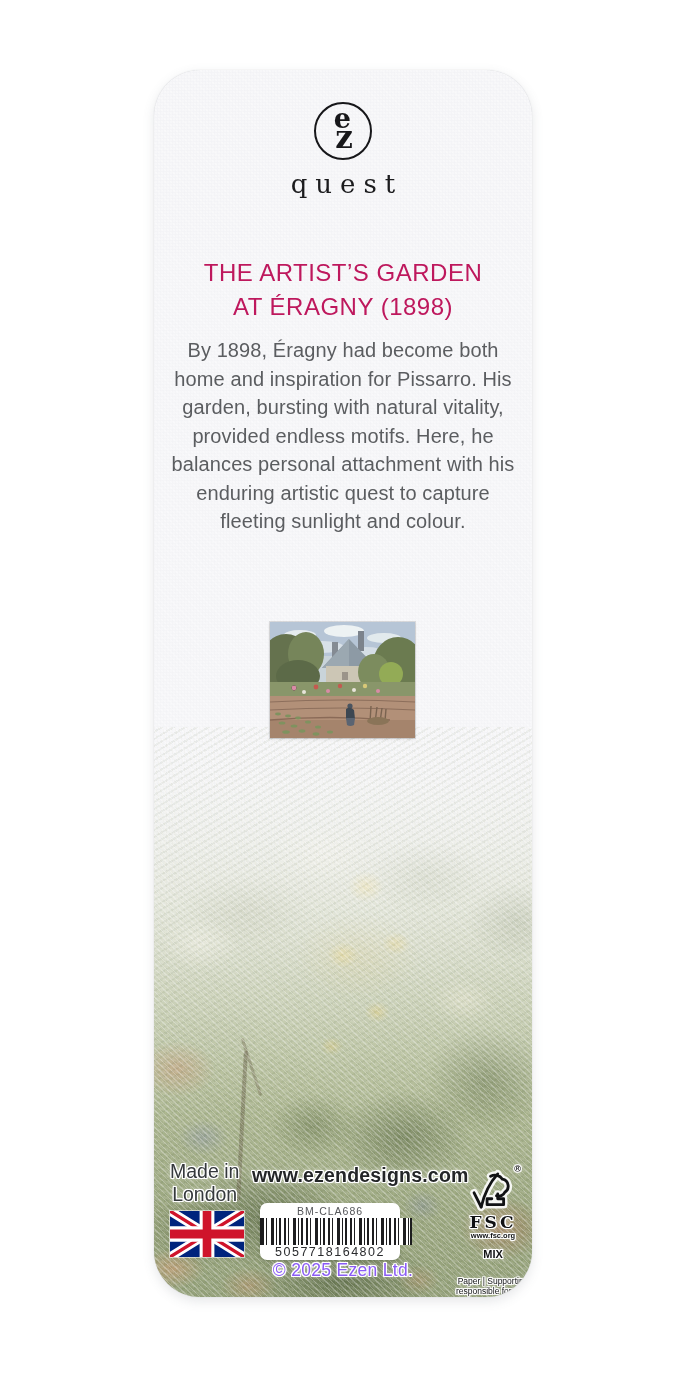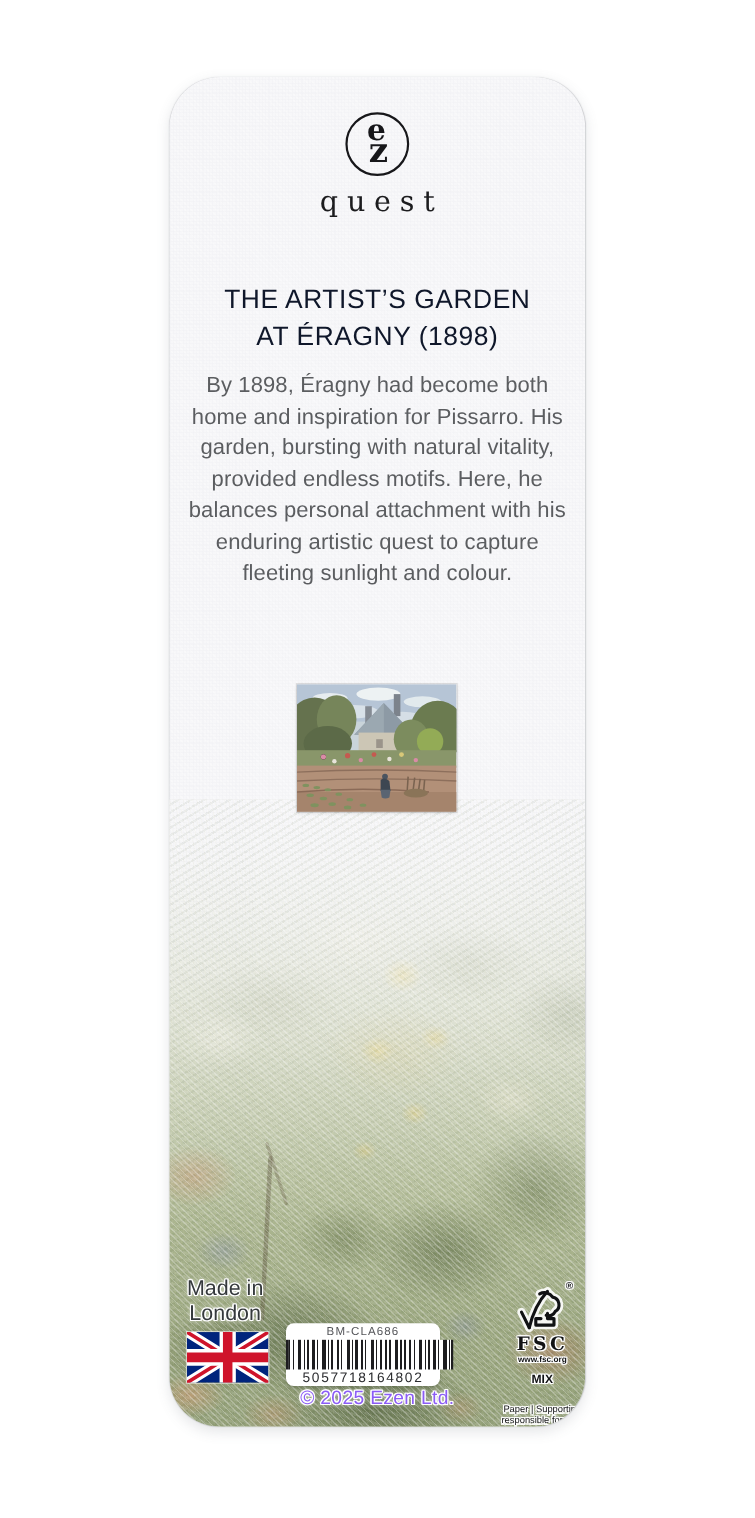--- a/index.html
+++ b/index.html
@@ -67,21 +67,21 @@
     font-family:"DejaVu Serif", serif; font-weight:700; font-size:27px; color:#17171a; line-height:1; }
   .mono-bottom { position:absolute; left:50%; top:18px; transform:translateX(-44%);
     font-family:"DejaVu Serif", serif; font-weight:700; font-size:31px; color:#17171a; line-height:1; }
   .brand-name { margin-top:9px; font-family:"DejaVu Serif", serif; font-size:26px;
     letter-spacing:8px; margin-left:8px; color:#1c1c1e; font-weight:400; }
   .brand-sub { margin-top:2px; font-size:11px; letter-spacing:7px; margin-left:7px;
     color:#3a3a3e; font-weight:400; }
 
   
   .title { position:absolute; top:186px; left:0; width:100%; text-align:center; z-index:2;
-    font-size:24px; font-weight:400; letter-spacing:.5px; color:#0f172a; line-height:34px; }
+    font-size:24px; font-weight:400; letter-spacing:.5px; color:#be185d; line-height:34px; }
   .desc { position:absolute; top:266px; left:14px; width:350px; text-align:center; z-index:2;
     font-size:20px; font-weight:400; color:#5b5d60; line-height:28.5px; letter-spacing:.1px; }
 
   
   .thumb { position:absolute; top:552px; left:116px; width:145px; height:116px; z-index:2;
     outline:1px solid rgba(0,0,0,.10); box-shadow:0 1px 3px rgba(0,0,0,.12); }
   .thumb svg { display:block; width:100%; height:100%; }
 
   
   .halo { text-shadow:0 1px 0 #fff,0 -1px 0 #fff,1px 0 0 #fff,-1px 0 0 #fff,
@@ -217,20 +217,21 @@
     <div class="flag">
       <svg viewBox="0 0 60 36" preserveAspectRatio="none">
         <rect width="60" height="36" fill="#00247d"></rect>
         <path d="M0,0 L60,36 M60,0 L0,36" stroke="#ffffff" stroke-width="7"></path>
         <path d="M0,0 L60,36 M60,0 L0,36" stroke="#cf142b" stroke-width="2.6"></path>
         <path d="M30,0 V36 M0,18 H60" stroke="#ffffff" stroke-width="12"></path>
         <path d="M30,0 V36 M0,18 H60" stroke="#cf142b" stroke-width="7"></path>
       </svg>
     </div>
 
+    <div class="website halo">www.ezendesigns.com</div>
 
     <div class="barcode">
       <div class="barcode-sku">BM-CLA686</div>
       <div class="bars"></div>
       <div class="barcode-ean">5057718164802</div>
     </div>
 
     <div class="fsc">
       <div class="fsc-logo">
         <svg viewBox="0 0 44 46">

